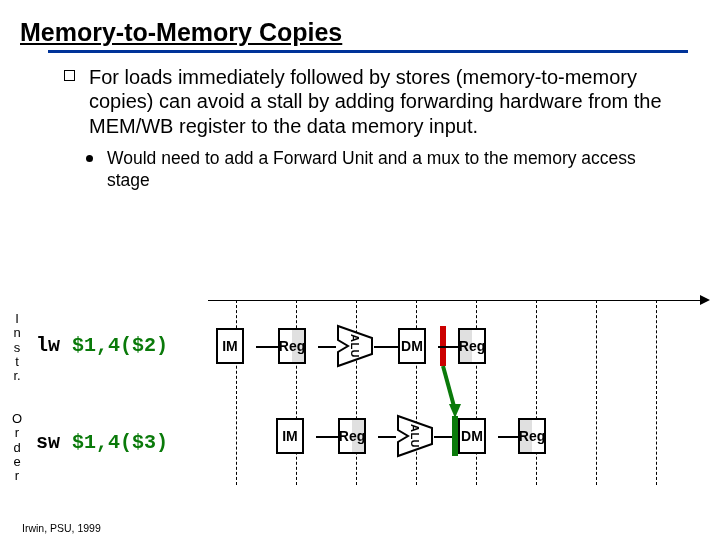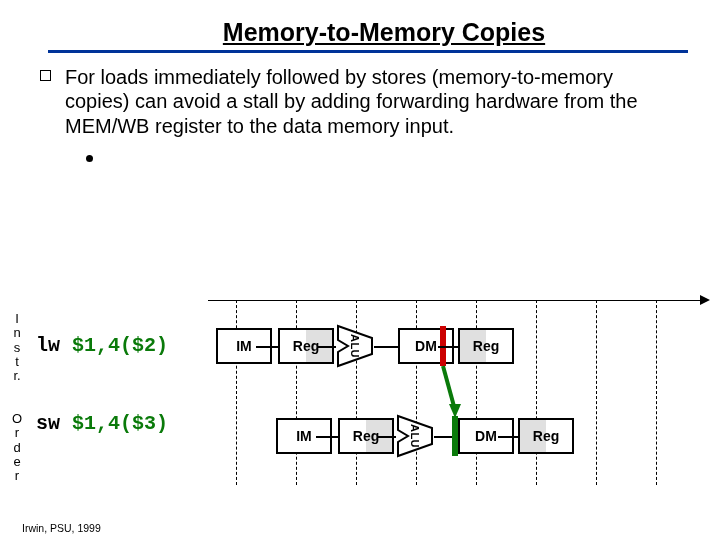--- a/index.html
+++ b/index.html
@@ -2,32 +2,32 @@
 <html><head>
 <meta charset="utf-8">
 <style>
   * { box-sizing: border-box; margin: 0; padding: 0; }
   body {
     width: 720px; height: 540px;
     font-family: Arial, Helvetica, sans-serif;
     background: #fff; color: #000;
     position: relative; overflow: hidden;
   }
-  .title-wrap { padding: 18px 0 0 48px; text-align: center; }
+  .title-wrap { padding: 18px 0 0 20px; }
   .title {
     font-size: 25px; font-weight: bold;
     text-decoration: underline; display: inline-block;
   }
   .rule-line {
     height: 3px; background: #003399;
     margin: 3px 0 0 48px; width: 640px;
   }
   .bullet-row {
     display: flex; align-items: flex-start;
-    padding: 12px 40px 0 40px;
+    padding: 12px 40px 0 64px;
   }
   .q-box {
     width: 11px; height: 11px; border: 1.5px solid #000;
     margin: 5px 14px 0 0; flex: none;
   }
   .para {
     font-size: 20px; line-height: 1.22;
   }
   .sub-row {
     display: flex; align-items: flex-start;
@@ -59,21 +59,21 @@
   .side-label {
     position: absolute; left: 0; width: 18px;
     font-size: 13px; line-height: 1.1; text-align: center;
   }
   .instr {
     position: absolute; left: 28px;
     font-family: "Courier New", monospace; font-size: 20px; font-weight: bold;
   }
   .instr .gr { color: #0a7a0a; }
   .stage {
-    position: absolute; width: 56px; height: 36px;
+    position: absolute; width: 28px; height: 36px;
     border: 2px solid #000; background: #fff;
     font-size: 14px; font-weight: bold;
     display: flex; align-items: center; justify-content: center;
   }
   .stage .half {
     position: absolute; top: 0; width: 50%; height: 100%;
     background: rgba(0,0,0,0.12);
   }
   .half.left { left: 0; }
   .half.right { right: 0; }
@@ -113,20 +113,21 @@
 </div>
 <div class="rule-line"></div>
 
 <div class="bullet-row">
   <div class="q-box"></div>
   <div class="para">For loads immediately followed by stores (memory-to-memory copies) can avoid a stall by adding forwarding hardware from the MEM/WB register to the data memory input.</div>
 </div>
 
 <div class="sub-row">
   <div class="dot"></div>
+  <div class="sub-text">Would need to add a Forward Unit and a mux to the memory access stage</div>
 </div>
 
 <div class="diagram">
   <div class="baseline"></div>
   <div class="arrow-r"></div>
 
   <div class="vline" style="left:228px"></div>
   <div class="vline" style="left:288px"></div>
   <div class="vline" style="left:348px"></div>
   <div class="vline" style="left:408px"></div>
@@ -169,21 +170,21 @@
   <div class="stage" style="left:450px; top:36px">
     <div class="half left"></div>
     <span style="position:relative">Reg</span>
   </div>
 
   <div class="side-label" style="top:120px; white-space:pre;">O
 r
 d
 e
 r</div>
-  <div class="instr" style="top:120px">
+  <div class="instr" style="top:139px">
     <span>sw</span>
     <span class="gr">$1,4($3)</span>
   </div>
 
   <div class="stage" style="left:268px; top:126px">
       <span>IM</span>
     </div>
   <div class="hbridge" style="left:308px; top:144px; width:22px"></div>
   <div class="stage" style="left:330px; top:126px">
     <div class="half right"></div>

